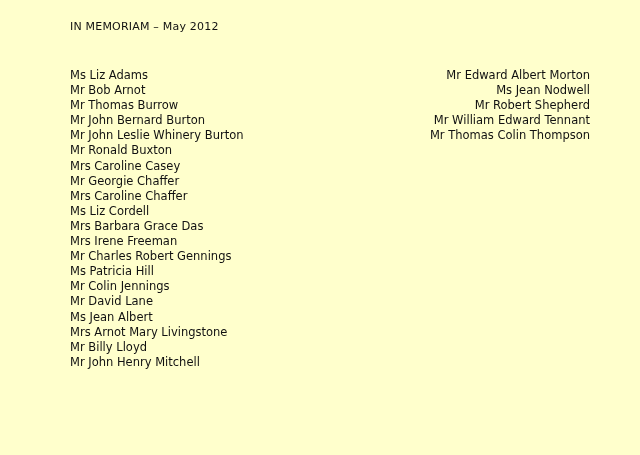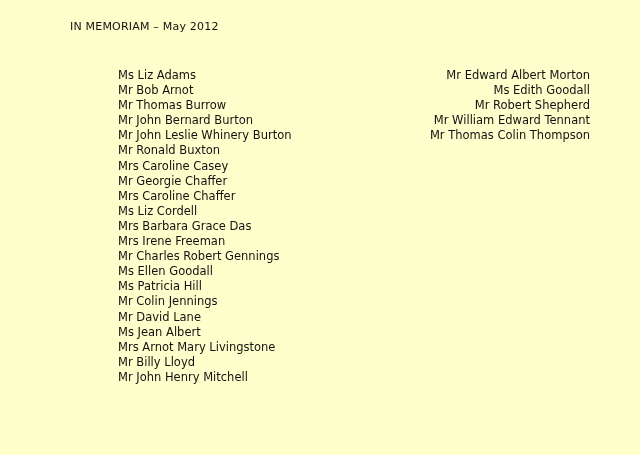--- a/index.html
+++ b/index.html
@@ -37,21 +37,20 @@
     display: flex;
     flex-direction: row;
     align-items: flex-start;
   }
   .column {
     display: flex;
     flex-direction: column;
   }
   .column.left {
     width: 285px;
-    margin-left: 48px;
   }
   .column.right {
     width: 235px;
     text-align: right;
   }
   .name-entry {
     font-size: 11.5px;
     line-height: 15.1px;
     color: #111111;
     white-space: nowrap;
@@ -73,32 +72,31 @@
       <div class="name-entry">Mr John Bernard Burton</div>
       <div class="name-entry">Mr John Leslie Whinery Burton</div>
       <div class="name-entry">Mr Ronald Buxton</div>
       <div class="name-entry">Mrs Caroline Casey</div>
       <div class="name-entry">Mr Georgie Chaffer</div>
       <div class="name-entry">Mrs Caroline Chaffer</div>
       <div class="name-entry">Ms Liz Cordell</div>
       <div class="name-entry">Mrs Barbara Grace Das</div>
       <div class="name-entry">Mrs Irene Freeman</div>
       <div class="name-entry">Mr Charles Robert Gennings</div>
-      <div class="name-entry">Ms Ellen Goodall</div>
       <div class="name-entry">Ms Patricia Hill</div>
       <div class="name-entry">Mr Colin Jennings</div>
       <div class="name-entry">Mr David Lane</div>
       <div class="name-entry">Ms Jean Albert</div>
       <div class="name-entry">Mrs Arnot Mary Livingstone</div>
       <div class="name-entry">Mr Billy Lloyd</div>
       <div class="name-entry">Mr John Henry Mitchell</div>
     </div>
 
     <div class="column right">
       <div class="name-entry">Mr Edward Albert Morton</div>
-      <div class="name-entry">Ms Edith Goodall</div>
+      <div class="name-entry">Ms Jean Nodwell</div>
       <div class="name-entry">Mr Robert Shepherd</div>
       <div class="name-entry">Mr William Edward Tennant</div>
       <div class="name-entry">Mr Thomas Colin Thompson</div>
     </div>
 
   </div>
 </div>
 
 </body></html>

